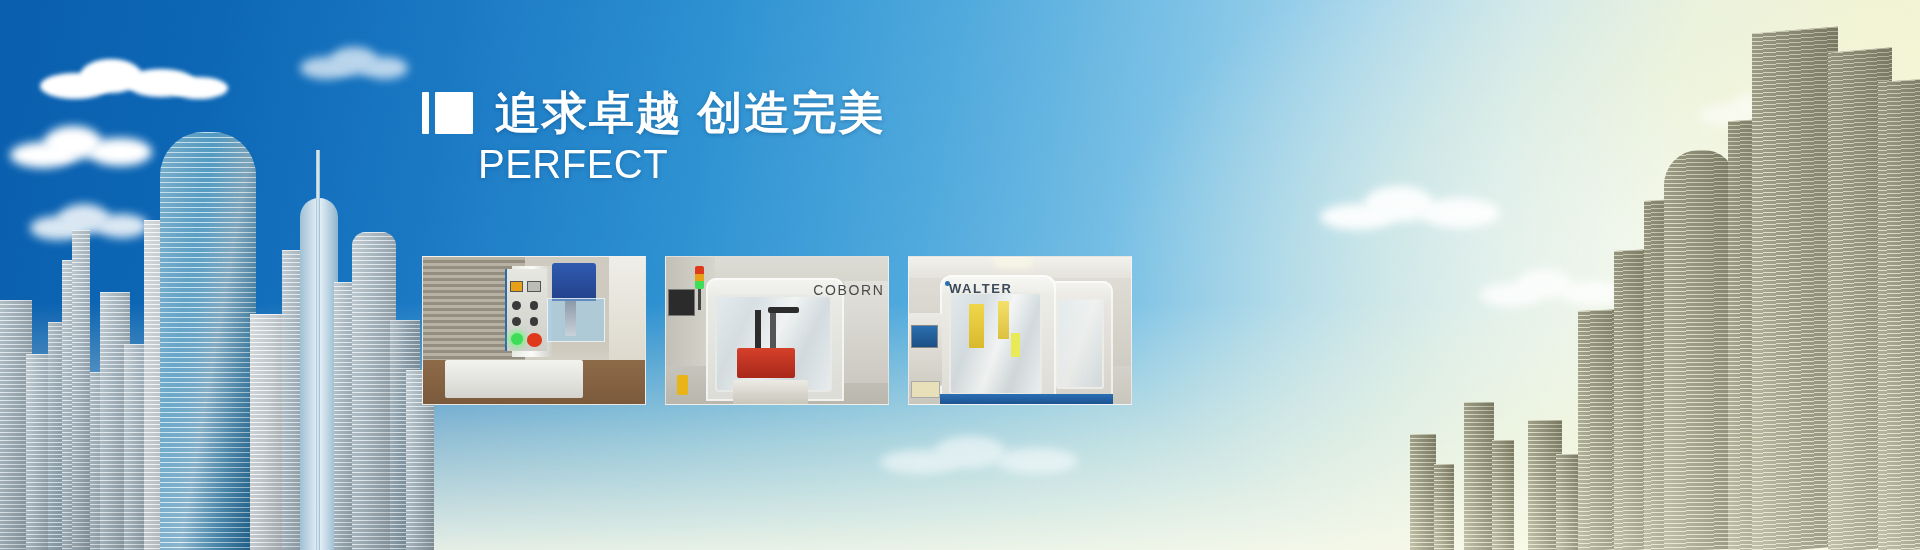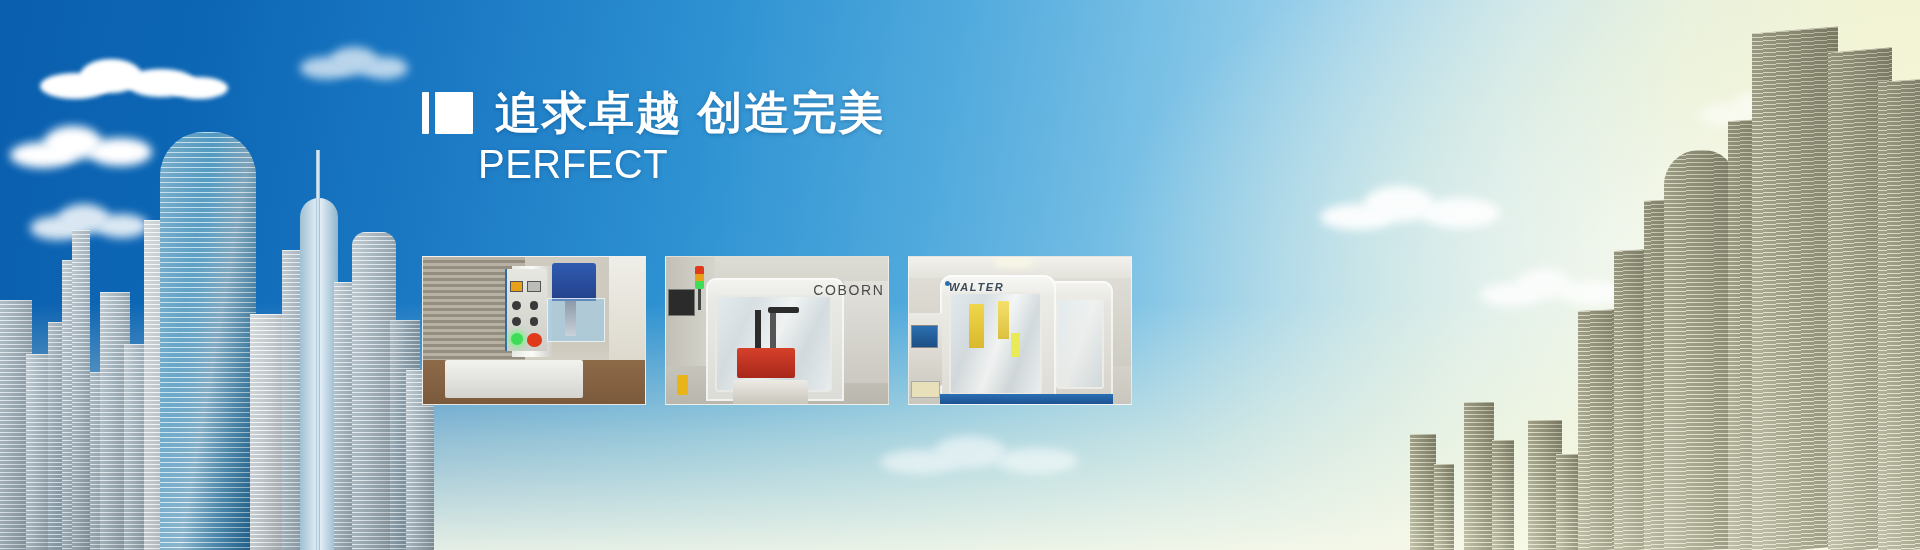--- a/index.html
+++ b/index.html
@@ -407,21 +407,21 @@
   .p3 .keypad {
     position:absolute; left:1%; bottom:4%; width:13%; height:12%;
     background:#e8e0b8; border:1px solid #aaa;
   }
   .p3 .bluestripe {
     position:absolute; left:14%; bottom:0; width:78%; height:7%;
     background:linear-gradient(to bottom,#2a6fb4,#1d5391);
   }
   .p3 .ph-label {
     left:18%; top:16%;
-    font-size:11px; font-weight:700; color:#3c4a5a;font-style:italic;
+    font-size:13px; font-weight:700; color:#3c4a5a;
   }
   .p3 .ph-logo {
     position:absolute; left:16%; top:16.5%;
     width:5px; height:5px;
     background:#2a6fb4; border-radius:50%;
   }
   .p3 .lamp {
     position:absolute; left:40%; top:1%; width:14%; height:4%;
     background:#f6f4e6; border-radius:2px;
     box-shadow:0 0 8px 3px rgba(255,255,230,0.7);

